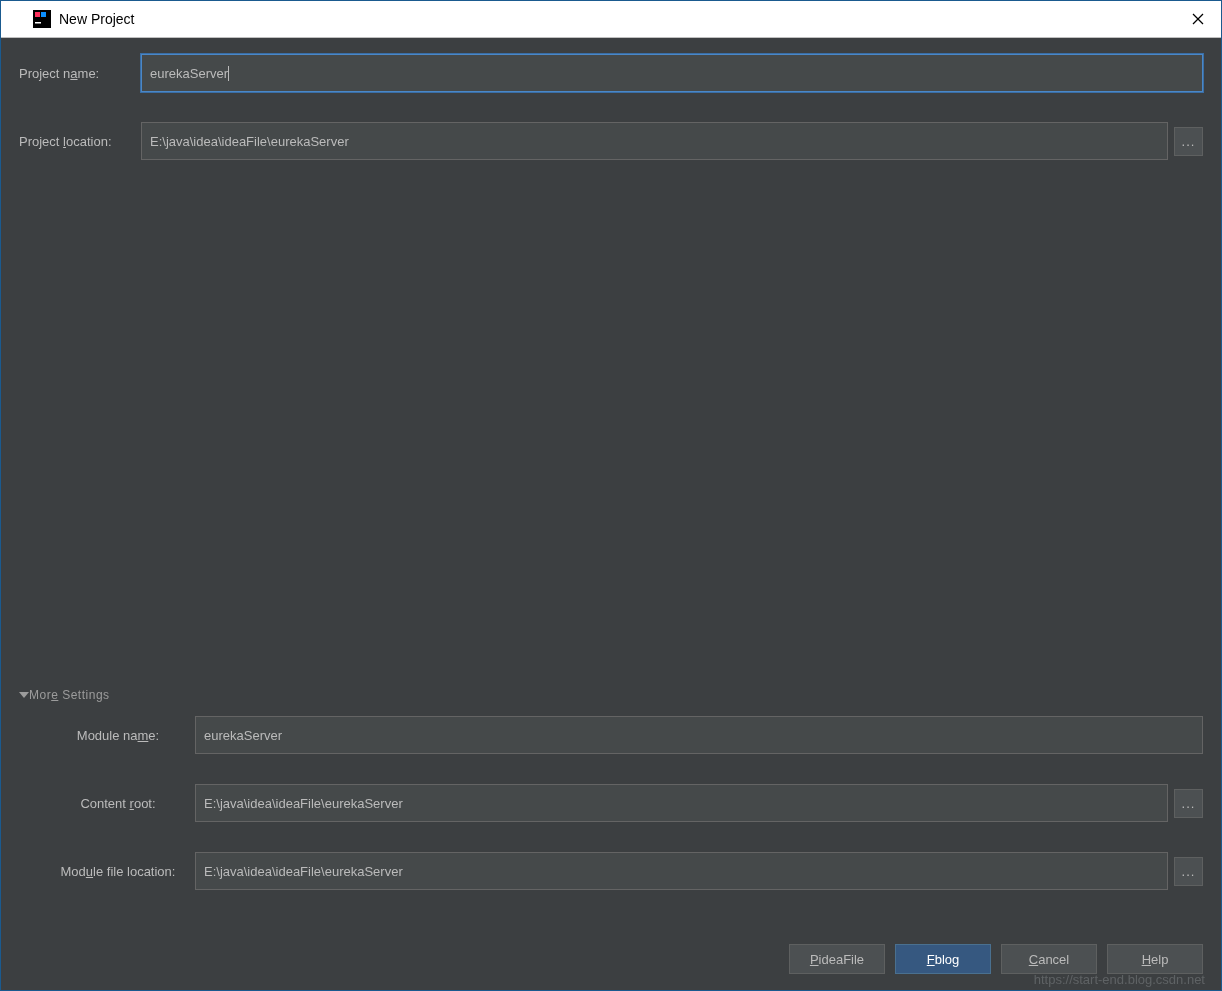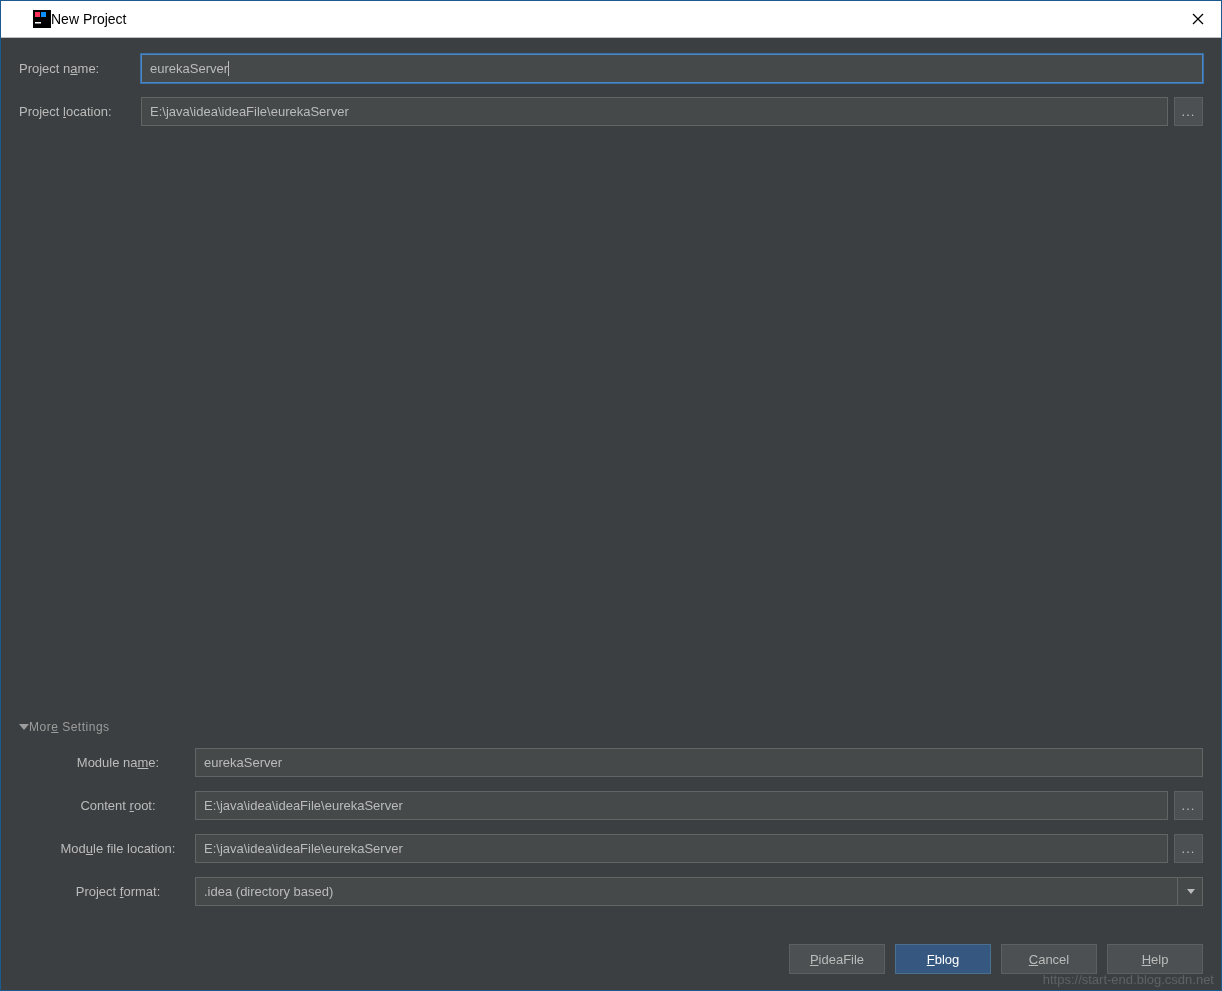--- a/index.html
+++ b/index.html
@@ -22,20 +22,21 @@
       background: #ffffff;
       display: flex;
       align-items: center;
       justify-content: space-between;
       padding: 0 0 0 8px;
       border-bottom: 1px solid #c0c0c0;
     }
     .titlebar-left {
       display: flex;
       align-items: center;
+      gap: 8px;
       padding-left: 24px;
     }
     .titlebar-title {
       color: #000;
       font-size: 14px;
     }
     .titlebar-close {
       width: 46px;
       height: 37px;
       display: flex;
@@ -54,31 +55,31 @@
       height: calc(100% - 37px);
       display: flex;
       flex-direction: column;
     }
     .form-area {
       flex: 0 0 auto;
     }
     .form-row {
       display: flex;
       align-items: center;
-      margin-bottom: 14px;
+      margin-bottom: 30px;
     }
     .form-label {
       width: 122px;
       flex: 0 0 122px;
       color: #bbbbbb;
       font-size: 13px;
     }
     .form-input {
       flex: 1;
-      height: 29px;
+      height: 38px;
       background: #45494a;
       border: 1px solid #646464;
       color: #bbbbbb;
       padding: 0 8px;
       font-size: 13px;
       font-family: inherit;
       outline: none;
     }
     .form-input.focused {
       border: 1px solid #4a87c7;
@@ -173,21 +174,21 @@
     .btn.primary {
       background: #365880;
       border: 1px solid #4a708f;
       color: #ffffff;
     }
     .underline-first {
       text-decoration: underline;
     }
     .watermark {
       position: absolute;
-      right: 8px;
+      right: 17px;
       bottom: 4px;
       color: #7b7f82;
       font-size: 13px;
       opacity: 0.55;
       pointer-events: none;
     }
     .caret {
       display: inline-block;
       width: 1px;
       height: 15px;
@@ -249,33 +250,20 @@
     <div class="form-row">
       <div class="form-label">Content <span class="underline-first">r</span>oot:</div>
       <input class="form-input" value="E:\java\idea\ideaFile\eurekaServer" style="">
       <div class="browse-btn">...</div>
     </div>
     <div class="form-row">
       <div class="form-label">Mod<span class="underline-first">u</span>le file location:</div>
       <input class="form-input" value="E:\java\idea\ideaFile\eurekaServer" style="">
       <div class="browse-btn">...</div>
     </div>
-    <div class="form-row">
-      <div class="form-label">Project <span class="underline-first">f</span>ormat:</div>
-      <div class="select-wrap">
-        <div class="select">
-          <span>.idea (directory based)</span>
-        </div>
-        <div class="select-arrow">
-          <svg width="8" height="6" viewBox="0 0 8 6">
-              <path d="M0 0 L8 0 L4 5 Z" fill="#bbbbbb"></path>
-            </svg>
-        </div>
-      </div>
-    </div>
   </div>
 
   <div class="button-bar">
     <button class="btn">
         <span class="underline-first">P</span>
         <span>ideaFile</span>
       </button>
     <button class="btn primary">
         <span class="underline-first">F</span>
         <span>blog</span>

